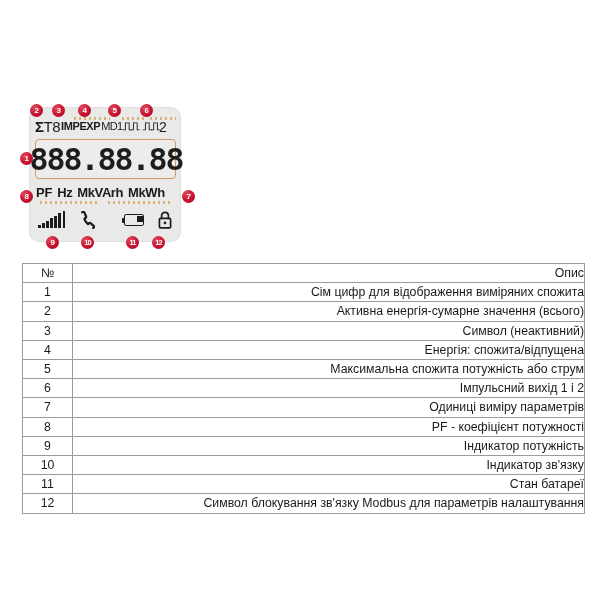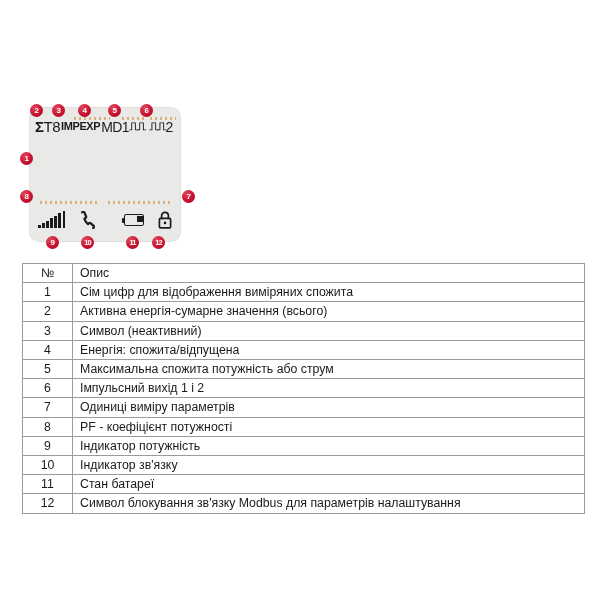--- a/index.html
+++ b/index.html
@@ -60,21 +60,21 @@
   }
   .ann-impexp {
     font-size: 11px;
     font-weight: bold;
     line-height: 1;
     letter-spacing: -0.4px;
     margin-left: 1px;
     text-align: center;
   }
   .ann-md {
-    font-size: 14px;
+    font-size: 11px;
     font-weight: 500;
     line-height: 1;
     letter-spacing: -0.6px;
     margin-left: 1px;
   }
   .pulse-glyph {
     display: inline-block;
     font-size: 13px;
     line-height: 1;
     letter-spacing: -1px;
@@ -261,21 +261,21 @@
     font-size: 12.3px;
     color: #1a1a1a;
     background: #ffffff;
     table-layout: fixed;
   }
   .desc-table th, .desc-table td {
     border: 1px solid #9b9b9b;
     padding: 0 0 0 7px;
     height: 18.2px;
     line-height: 18.2px;
-    text-align: left;
+    text-align: right;
     font-weight: normal;
     vertical-align: middle;
     overflow: hidden;
     white-space: nowrap;
   }
   .desc-table col.c-num { width: 50px; }
   .desc-table td.num, .desc-table th.num {
     text-align: center;
     padding-left: 0;
   }
@@ -294,21 +294,30 @@
     <div class="ann-top">
       <span class="ann-sigma">Σ</span>
       <span class="ann-tariff">T8</span>
       <span class="ann-impexp">IMPEXP</span>
       <span class="ann-md">MD1</span>
       <span class="pulse-glyph ann-pulse1">⎍⎍</span>
       <span class="pulse-glyph ann-pulse2">⎍⎍</span>
       <span class="ann-two">2</span>
     </div>
 
-
+    <div class="digit-frame">
+      <span class="digits">888.88.88</span>
+    </div>
+
+    <div class="ann-units">
+      <span class="unit-pf">PF</span>
+      <span>Hz</span>
+      <span>MkVArh</span>
+      <span>MkWh</span>
+    </div>
 
     <div class="dot-row u1"></div>
     <div class="dot-row u2"></div>
 
     <div class="icon-row">
 
       <div class="signal-bars">
         <i></i>
           <i></i>
           <i></i>

